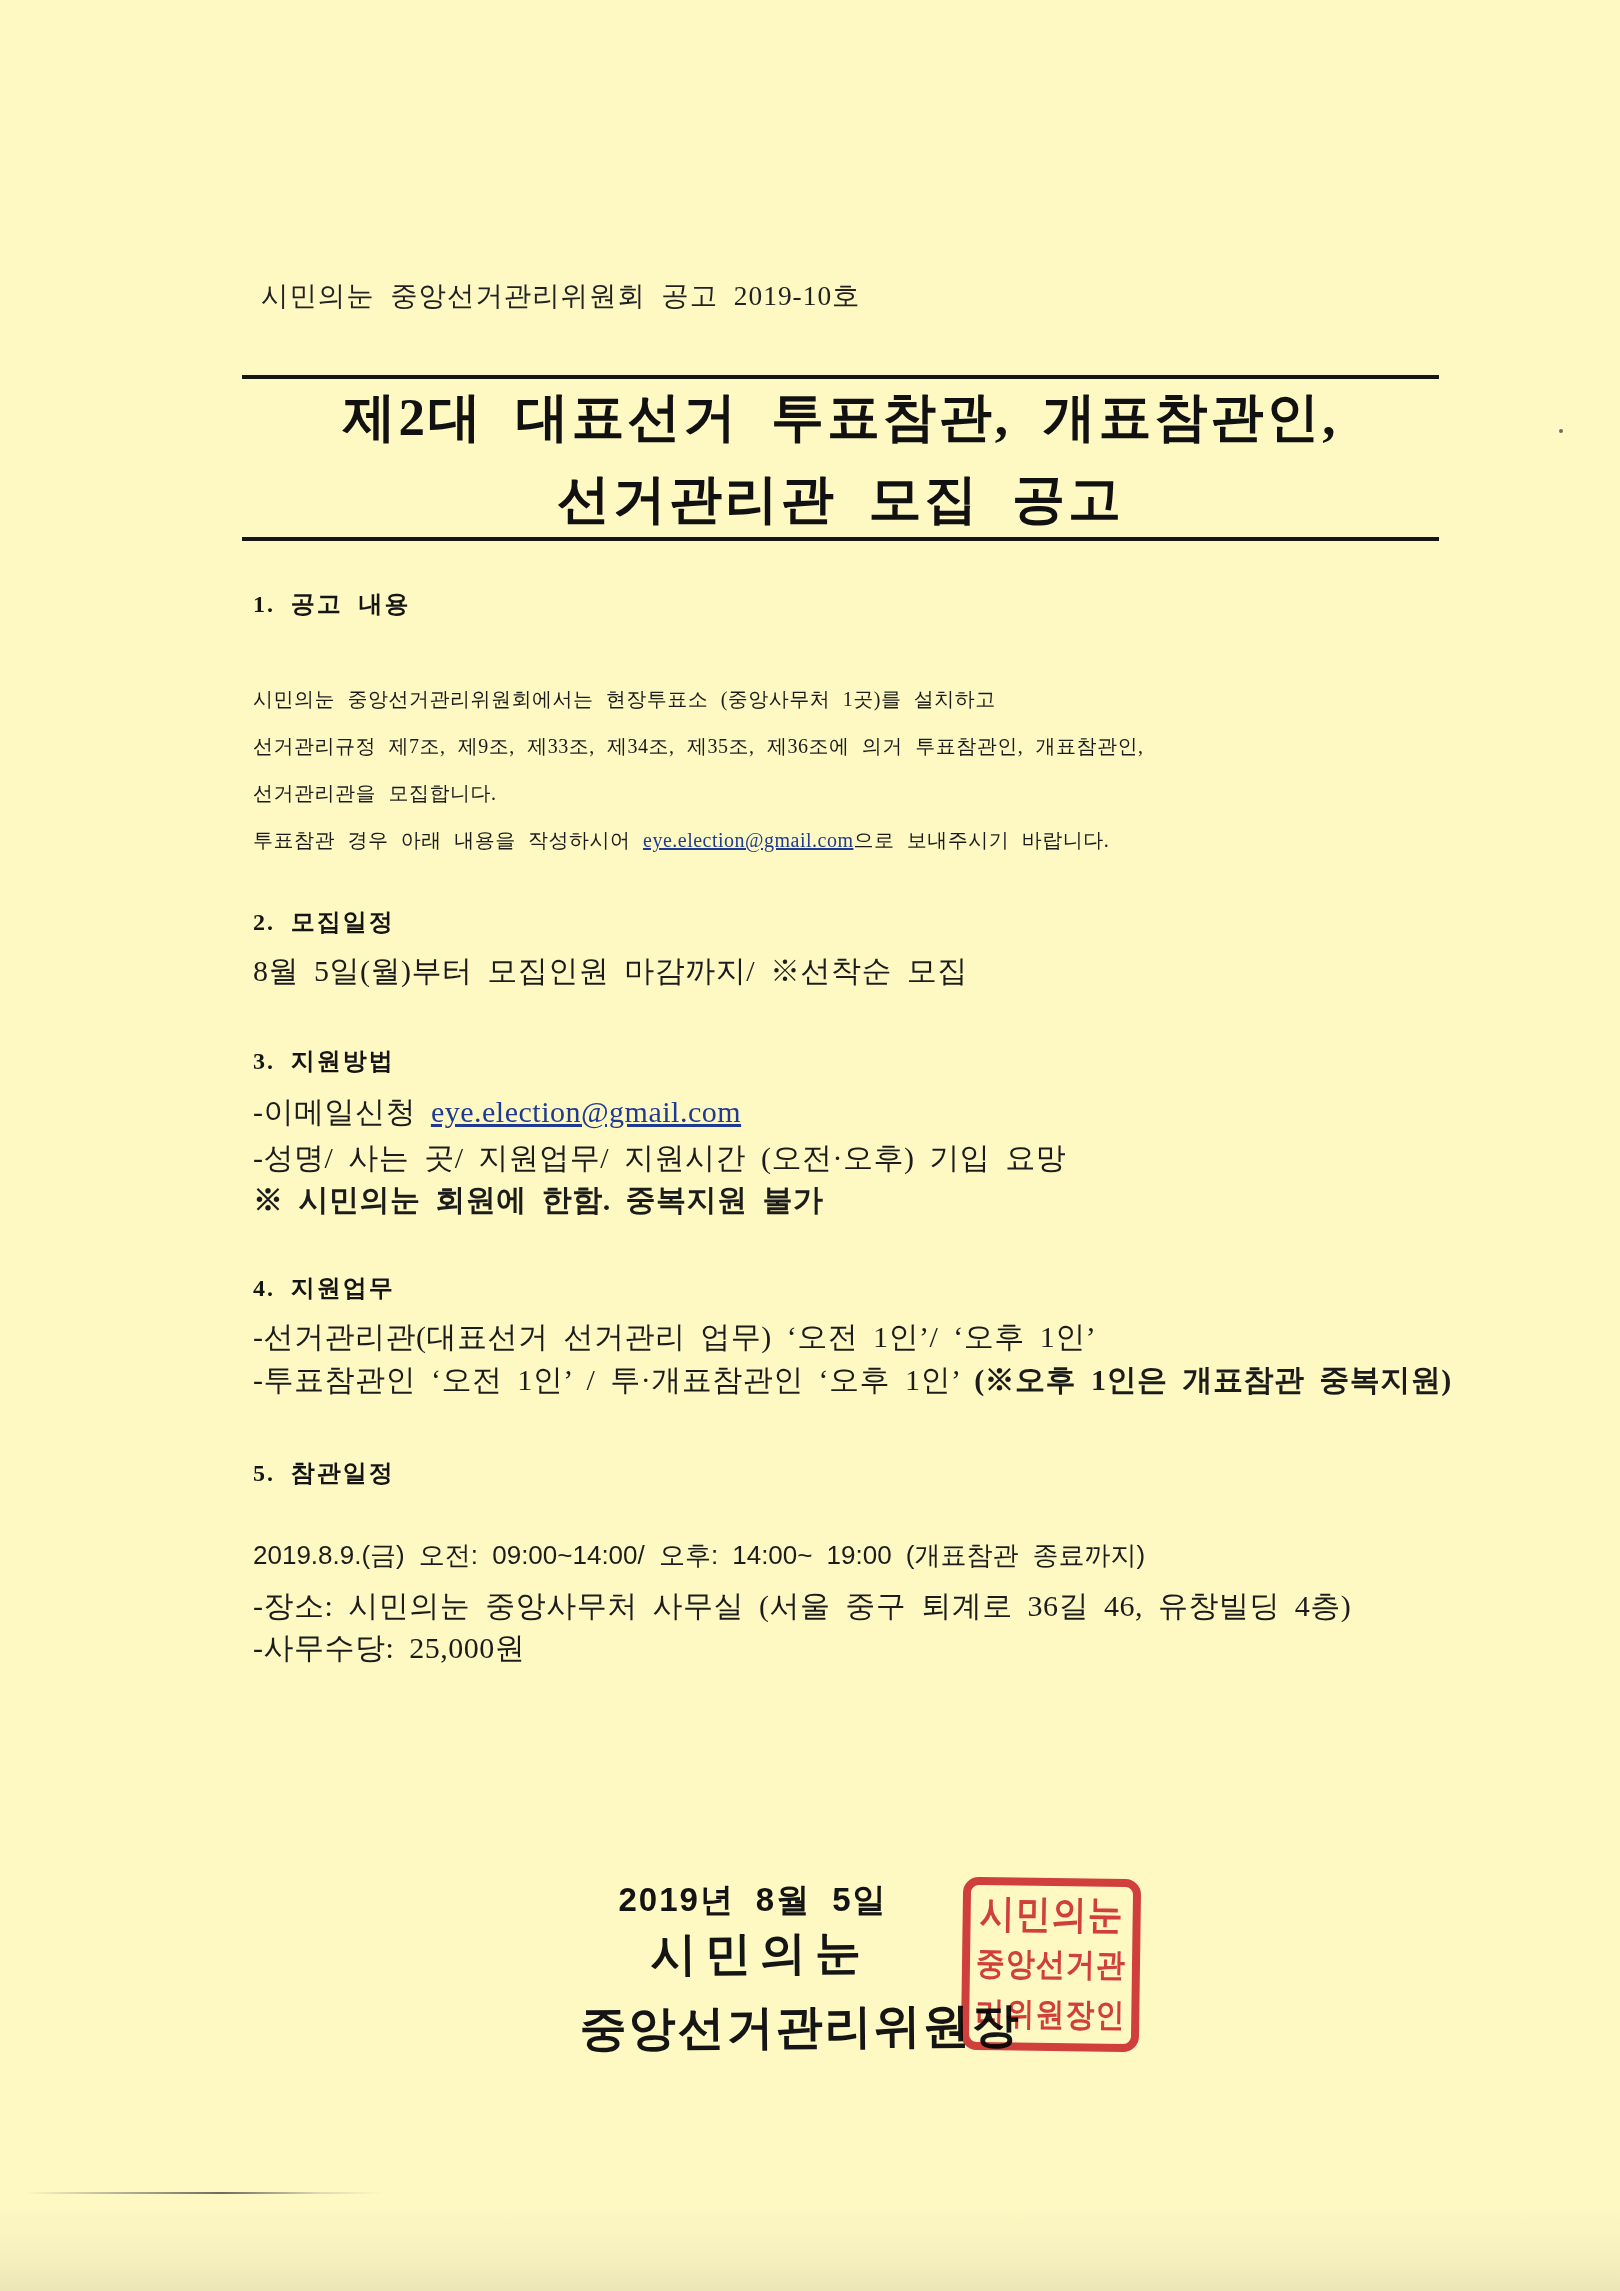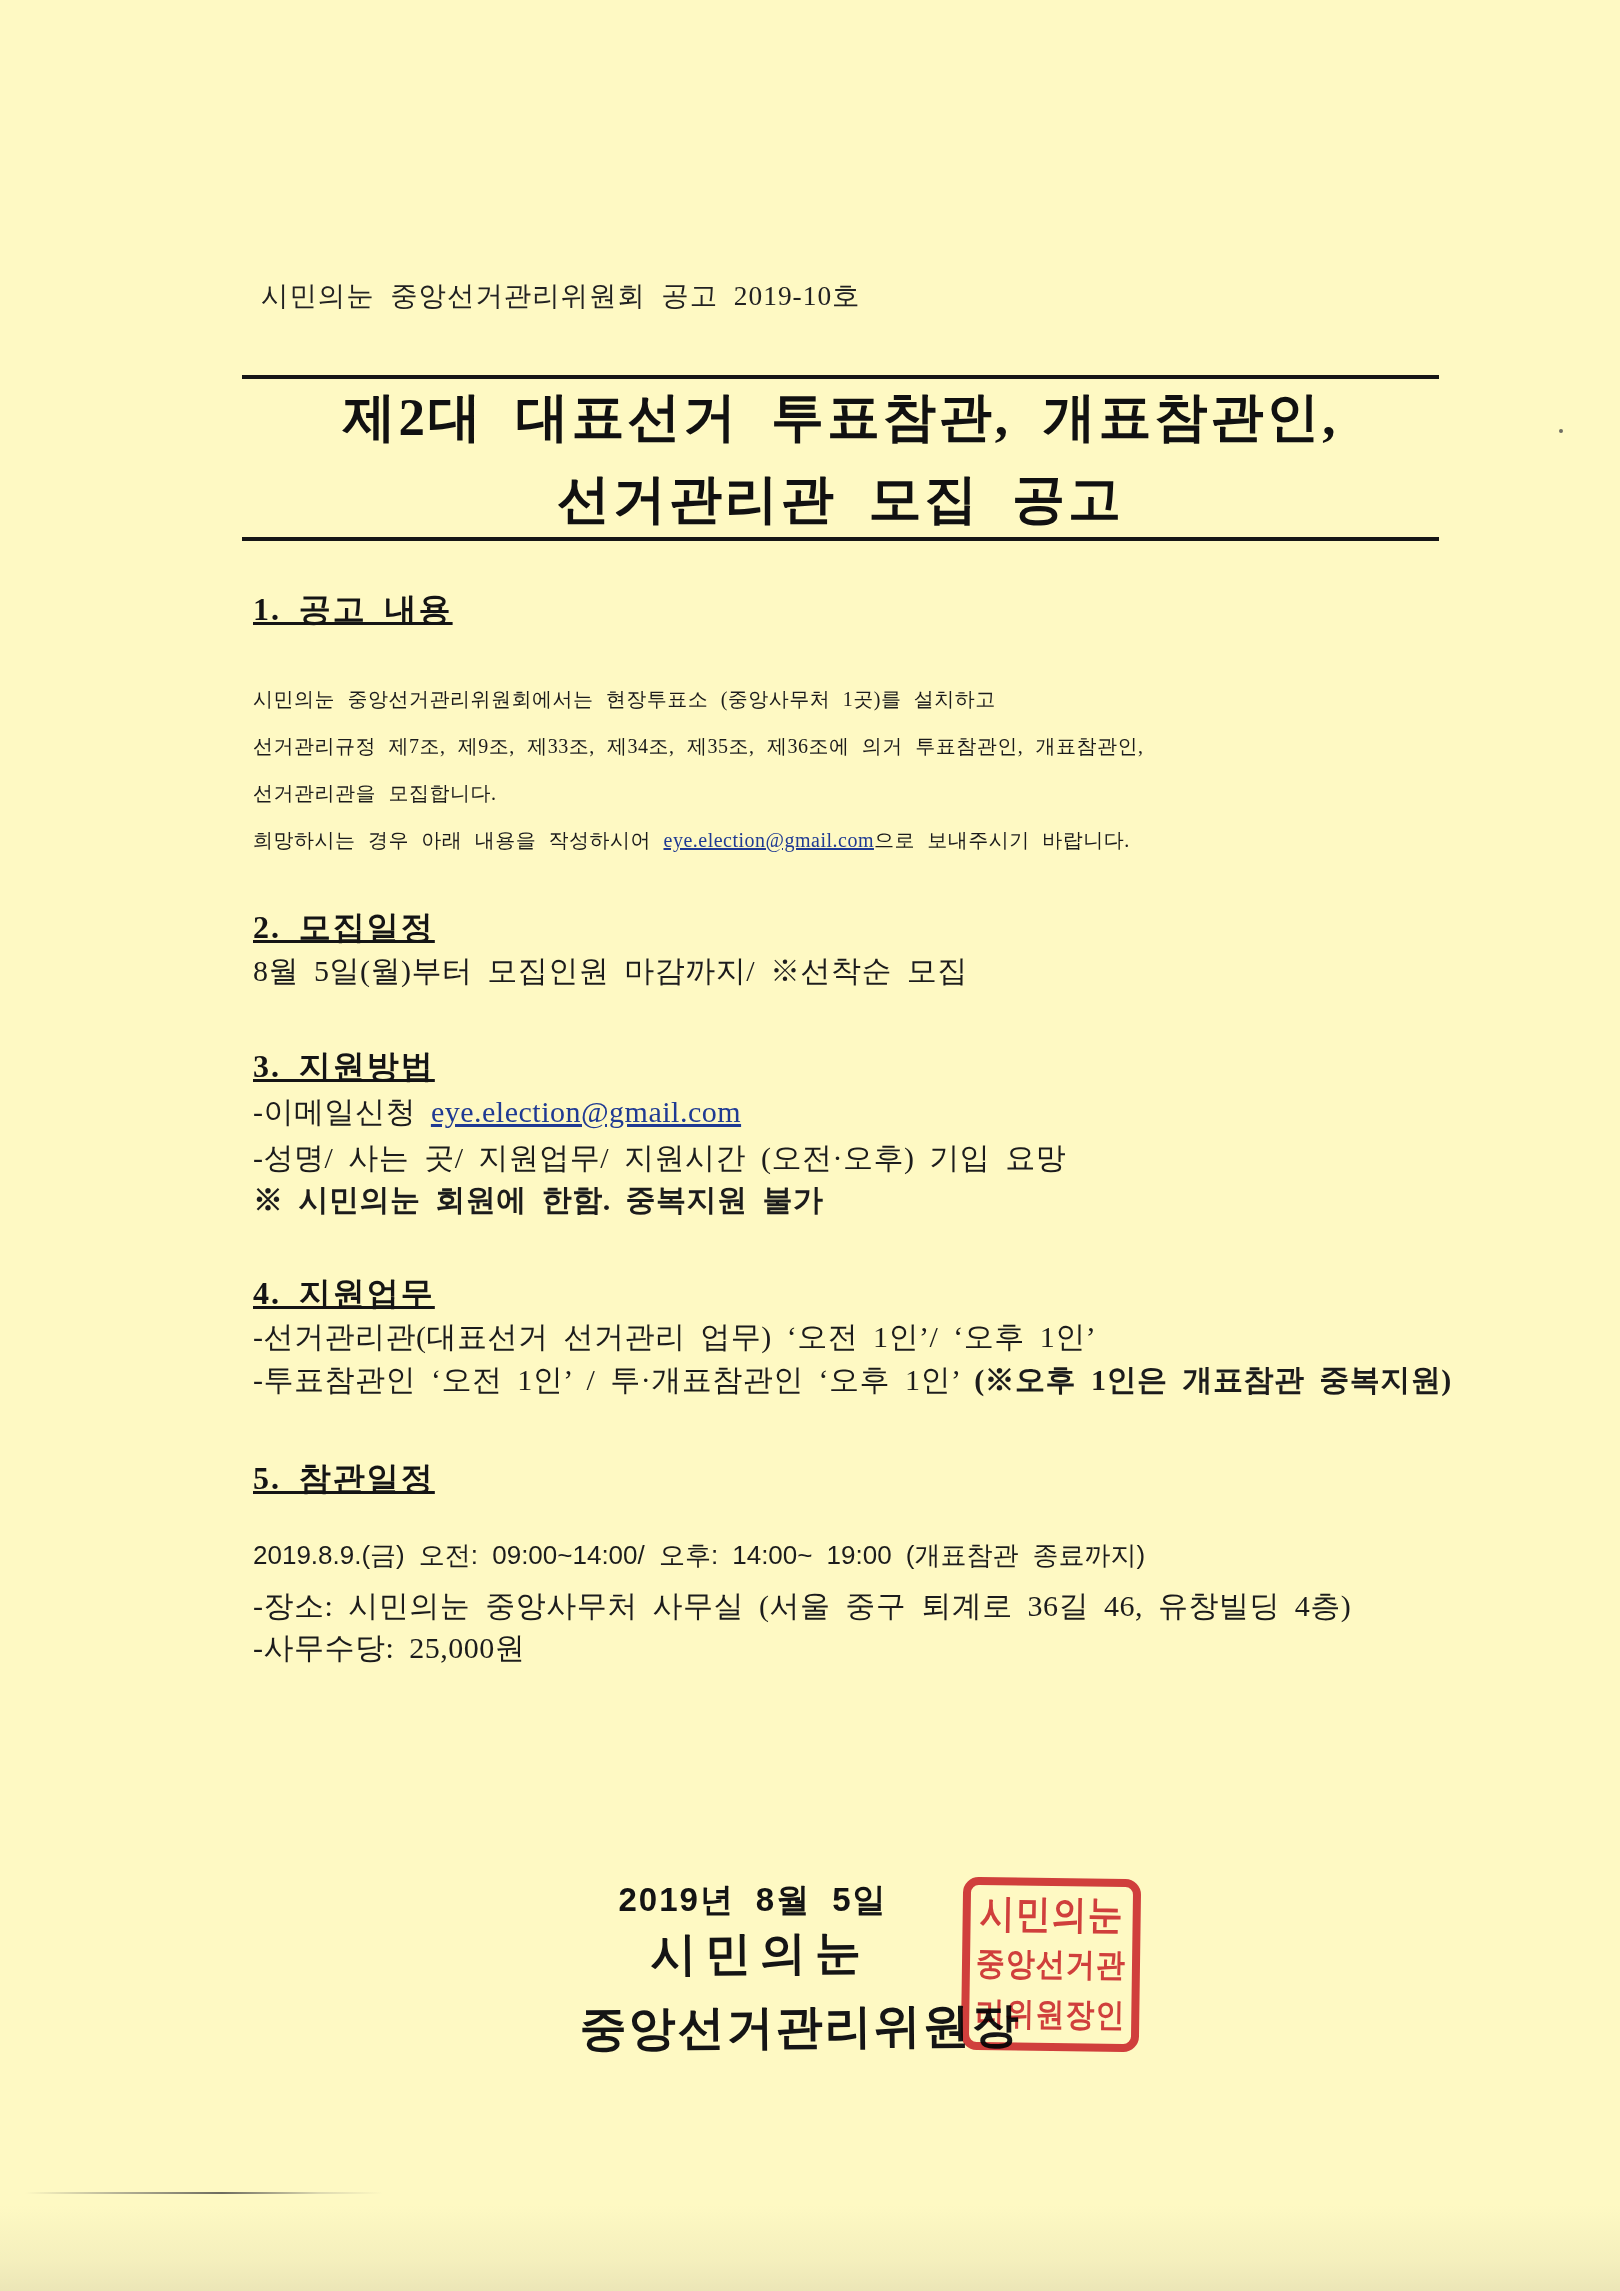--- a/index.html
+++ b/index.html
@@ -27,21 +27,21 @@
     text-align:center;
   }
   .title-line{
     font-size:53px;line-height:49px;font-weight:bold;
     letter-spacing:2.9px;word-spacing:15.7px;color:#111;
   }
   .title-line + .title-line{margin-top:33px;}
   
   .sec-h{
     left:253px;
-    font-size:32px;font-weight:bold;letter-spacing:2px;word-spacing:7.8px;color:#151515;text-decoration:underline;
+    font-size:24px;font-weight:bold;letter-spacing:2px;word-spacing:7.8px;color:#151515;
   }
   
   .body-line{
     left:253px;
     font-size:30px;letter-spacing:0.5px;word-spacing:6.9px;color:#1c1c1c;
     white-space:nowrap;
   }
   .para{left:253px;top:676px;width:1235px;}
   .para div{font-size:20px;line-height:47px;letter-spacing:0.5px;word-spacing:6.9px;white-space:nowrap;}
   .bold{font-weight:bold;}
@@ -119,21 +119,21 @@
     <div class="title-line">제2대 대표선거 투표참관, 개표참관인,</div>
     <div class="title-line">선거관리관 모집 공고</div>
   </div>
 
   <div class="abs sec-h" style="top:588px;">1. 공고 내용</div>
   <div class="abs para">
     <div>시민의눈 중앙선거관리위원회에서는 현장투표소 (중앙사무처 1곳)를 설치하고</div>
     <div>선거관리규정 제7조, 제9조, 제33조, 제34조, 제35조, 제36조에 의거 투표참관인, 개표참관인,</div>
     <div>선거관리관을 모집합니다.</div>
     <div>
-      <span>희망하시는 경우 아래 내용을 작성하시어 </span><a class="email">eye.election@gmail.com</a><span>으로 보내주시기 바랍니다.</span>
+      <span>투표참관 경우 아래 내용을 작성하시어 </span><a class="email">eye.election@gmail.com</a><span>으로 보내주시기 바랍니다.</span>
     </div>
   </div>
 
   <div class="abs sec-h" style="top:906px;">2. 모집일정</div>
   <div class="abs body-line" style="top:951px;">8월 5일(월)부터 모집인원 마감까지/ ※선착순 모집</div>
 
   <div class="abs sec-h" style="top:1045px;">3. 지원방법</div>
   <div class="abs body-line" style="top:1092px;">
     <span>-이메일신청 </span><a class="email">eye.election@gmail.com</a>
   </div>

